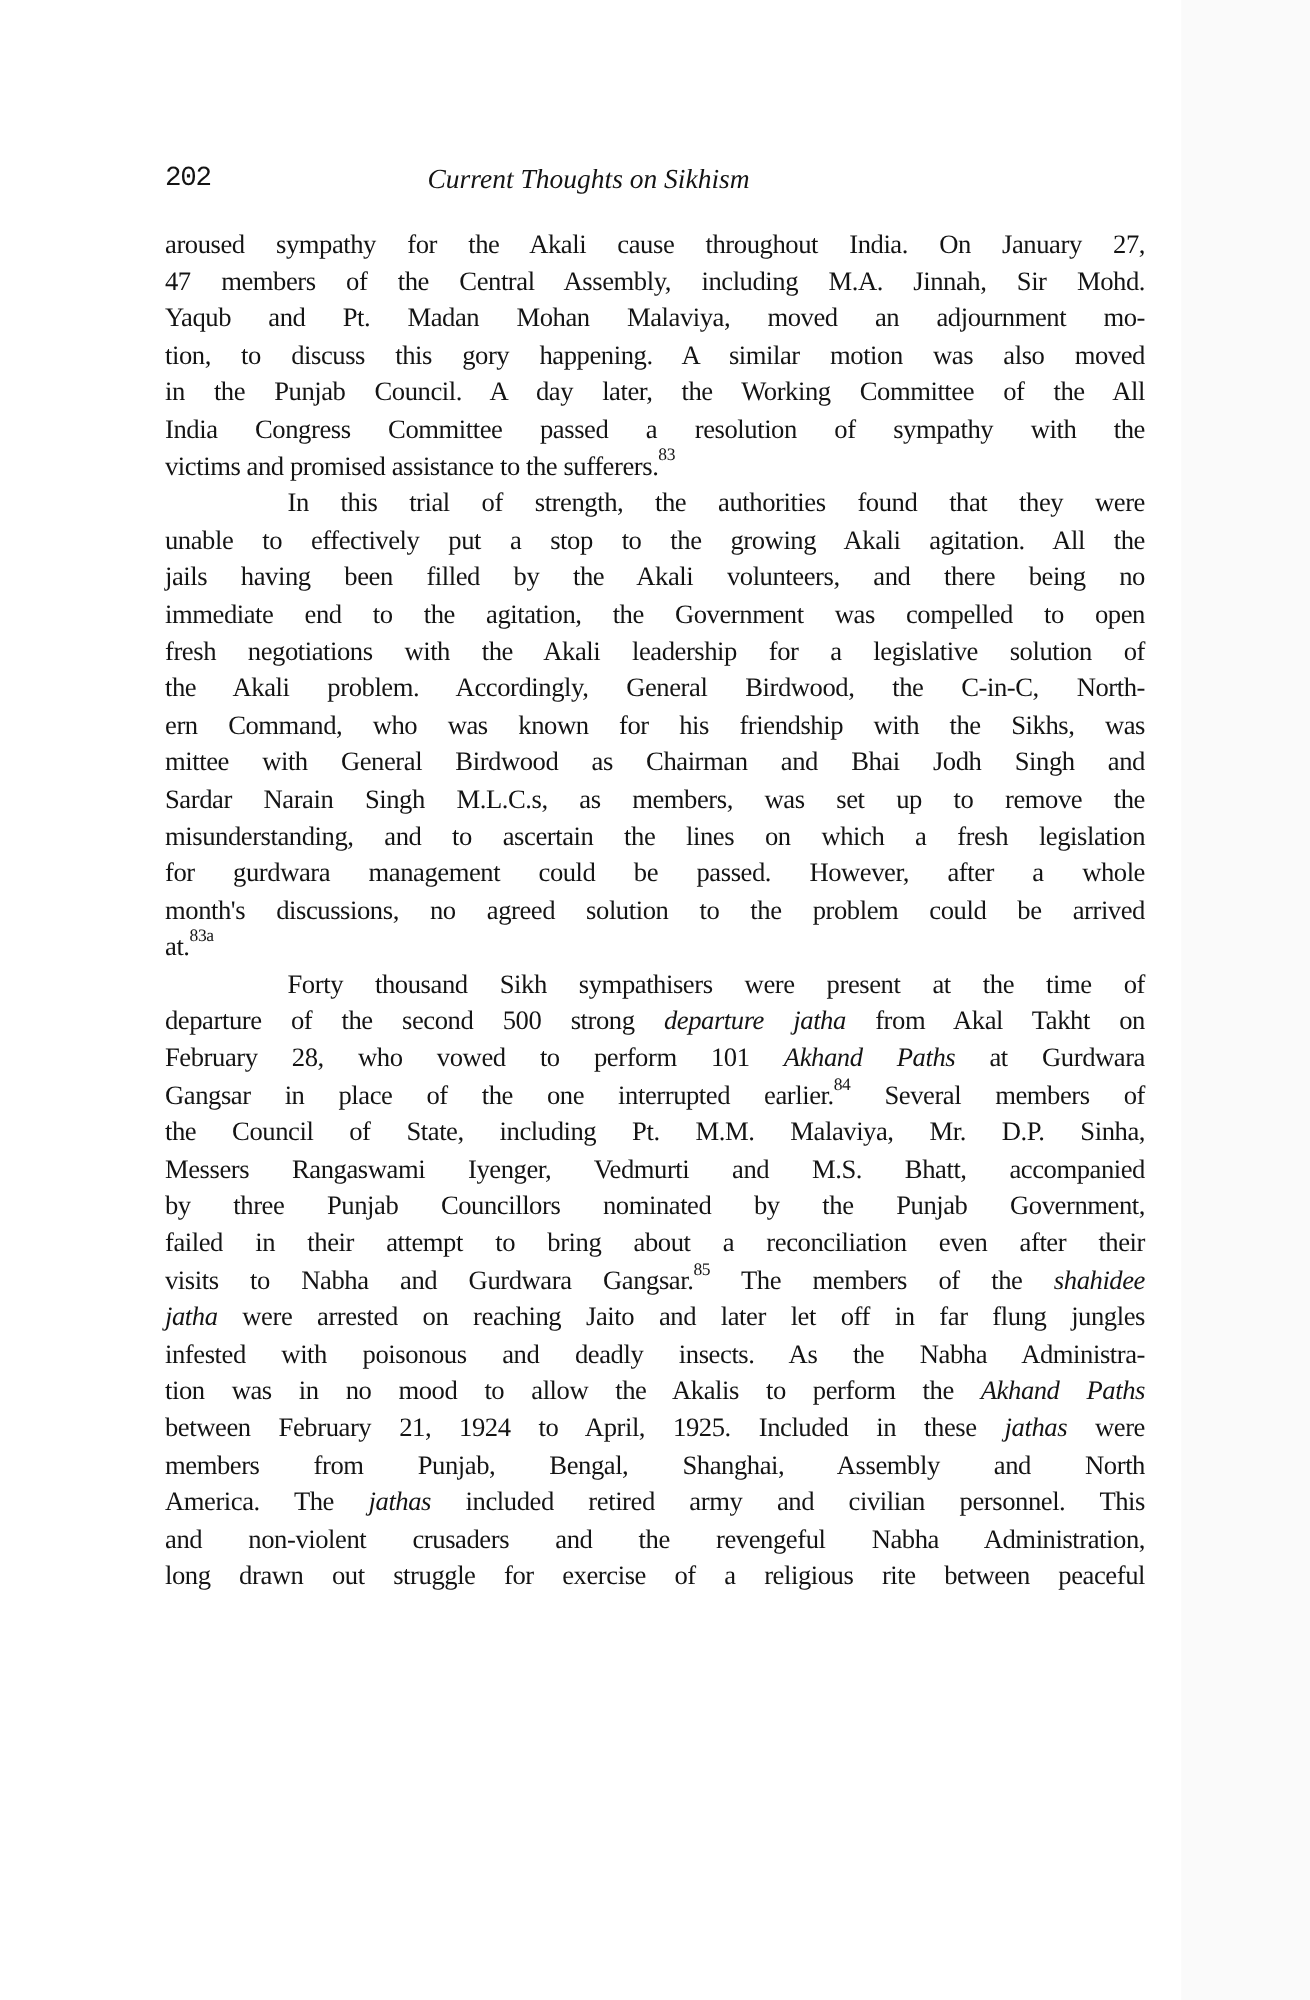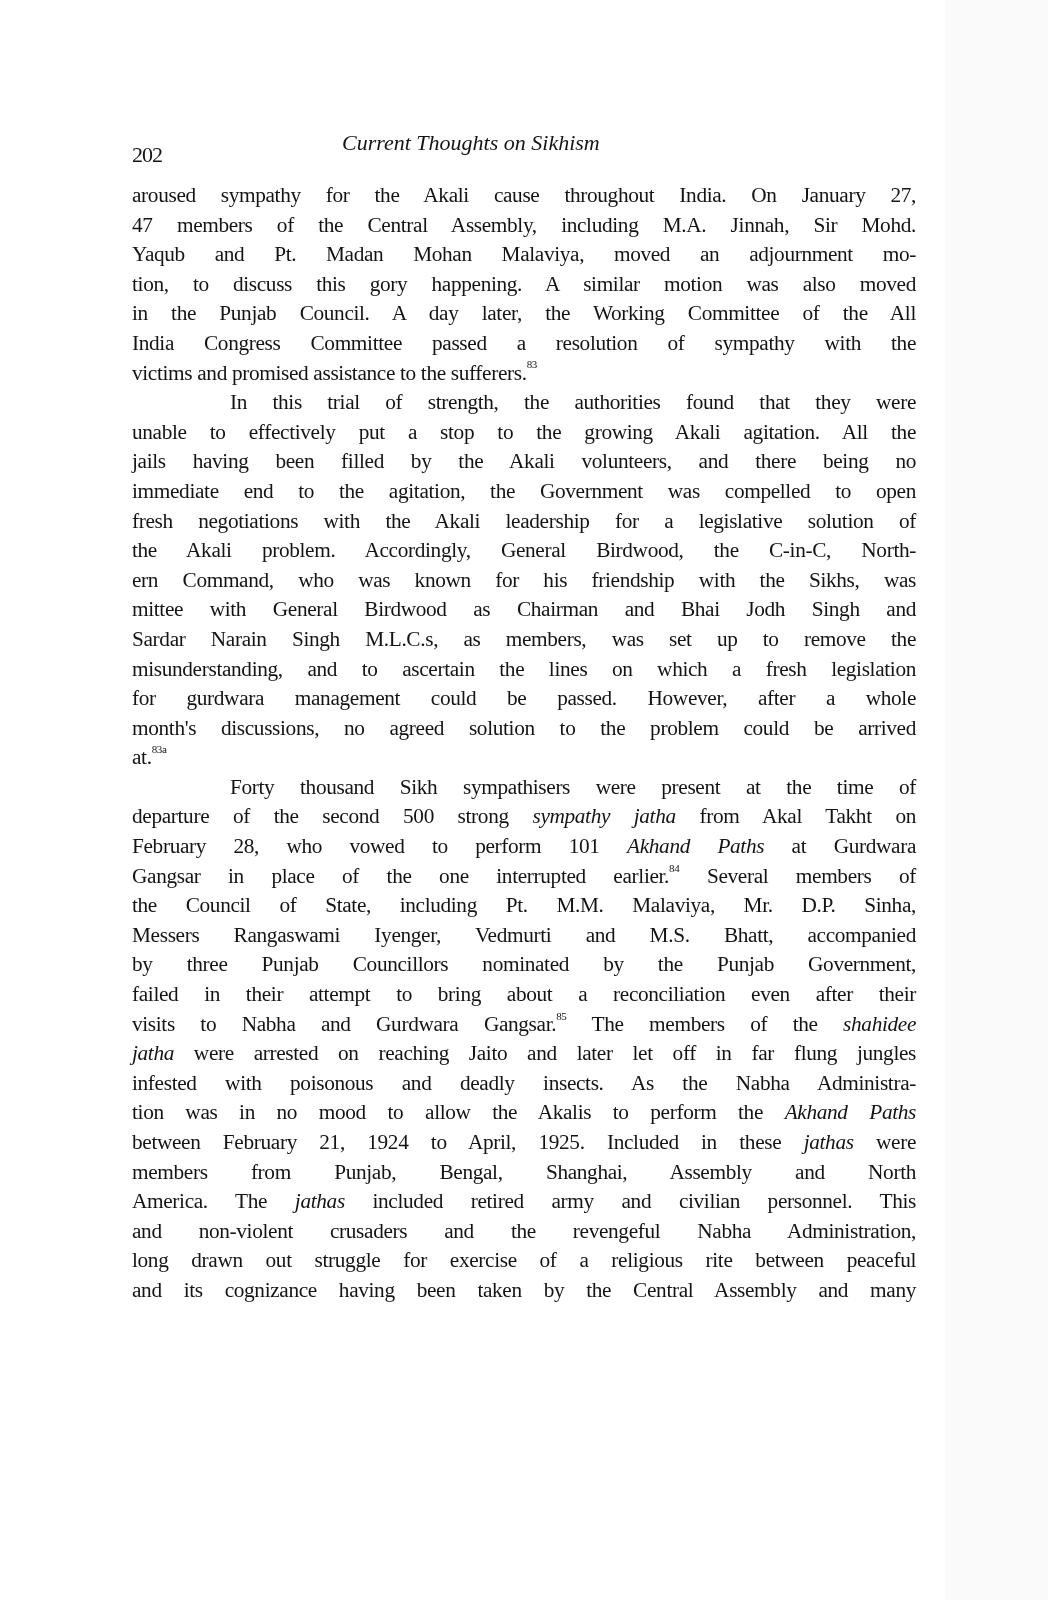--- a/index.html
+++ b/index.html
@@ -12,33 +12,33 @@
     }
     .page {
       position: absolute; left: 0; top: 0;
       width: 945px; height: 1600px;
       background: #ffffff;
     }
     .running-head {
       position: absolute; top: 130px; left: 132px; width: 790px;
       height: 30px; font-size: 22px;
     }
-    .page-number { position: absolute; left: 0; top: 12px; letter-spacing: -1px; }
+    .page-number { position: absolute; left: 0; top: 0; letter-spacing: -1px; font-family: Liberation Mono, monospace; }
     .book-title { position: absolute; left: 210px; top: 0; font-style: italic; }
     .body-text {
       position: absolute; top: 181px; left: 132px; width: 784px;
       font-size: 21.3px; line-height: 29.6px;
       text-align: justify;
       letter-spacing: -0.35px;
     }
     .line { display: block; height: 29.6px; white-space: nowrap; text-align-last: justify; text-align: justify; }
     .line.last { text-align-last: left; }
     .indent { padding-left: 98px; }
     i { font-style: italic; }
-    sup { font-size: 11px; line-height: 0; position: relative; top: -3px; vertical-align: super; }
+    sup { font-size: 14px; line-height: 0; position: relative; top: -3px; vertical-align: super; }
   </style>
 </head>
 <body>
 
 <div class="page">
   <div class="running-head">
     <span class="page-number">202</span>
     <span class="book-title">Current Thoughts on Sikhism</span>
   </div>
 
@@ -65,32 +65,31 @@
       <span class="line">mittee with General Birdwood as Chairman and Bhai Jodh Singh and</span>
       <span class="line">Sardar Narain Singh M.L.C.s, as members, was set up to remove the</span>
       <span class="line">misunderstanding, and to ascertain the lines on which a fresh legislation</span>
       <span class="line">for gurdwara management could be passed. However, after a whole</span>
       <span class="line">month's discussions, no agreed solution to the problem could be arrived</span>
       <span class="line last"><span>at.</span><sup>83a</sup></span>
     </div>
 
     <div>
       <span class="line indent">Forty thousand Sikh sympathisers were present at the time of</span>
-      <span class="line"><span>departure of the second 500 strong </span><i>sympathy jatha</i><span> from Akal Takht on</span></span>
+      <span class="line"><span>departure of the second 500 strong </span><i>departure jatha</i><span> from Akal Takht on</span></span>
       <span class="line"><span>February 28, who vowed to perform 101 </span><i>Akhand Paths</i><span> at Gurdwara</span></span>
       <span class="line"><span>Gangsar in place of the one interrupted earlier.</span><sup>84</sup><span> Several members of</span></span>
       <span class="line">the Council of State, including Pt. M.M. Malaviya, Mr. D.P. Sinha,</span>
       <span class="line">Messers Rangaswami Iyenger, Vedmurti and M.S. Bhatt, accompanied</span>
       <span class="line">by three Punjab Councillors nominated by the Punjab Government,</span>
       <span class="line">failed in their attempt to bring about a reconciliation even after their</span>
       <span class="line"><span>visits to Nabha and Gurdwara Gangsar.</span><sup>85</sup><span> The members of the </span><i>shahidee</i></span>
       <span class="line"><i>jatha</i><span> were arrested on reaching Jaito and later let off in far flung jungles</span></span>
       <span class="line">infested with poisonous and deadly insects. As the Nabha Administra-</span>
       <span class="line"><span>tion was in no mood to allow the Akalis to perform the </span><i>Akhand Paths</i></span>
       <span class="line"><span>between February 21, 1924 to April, 1925. Included in these </span><i>jathas</i><span> were</span></span>
       <span class="line">members from Punjab, Bengal, Shanghai, Assembly and North</span>
       <span class="line"><span>America. The </span><i>jathas</i><span> included retired army and civilian personnel. This</span></span>
       <span class="line">and non-violent crusaders and the revengeful Nabha Administration,</span>
       <span class="line">long drawn out struggle for exercise of a religious rite between peaceful</span>
-      <span class="line">and its cognizance having been taken by the Central Assembly and many</span>
     </div>
   </div>
 </div>
 
 </body></html>

